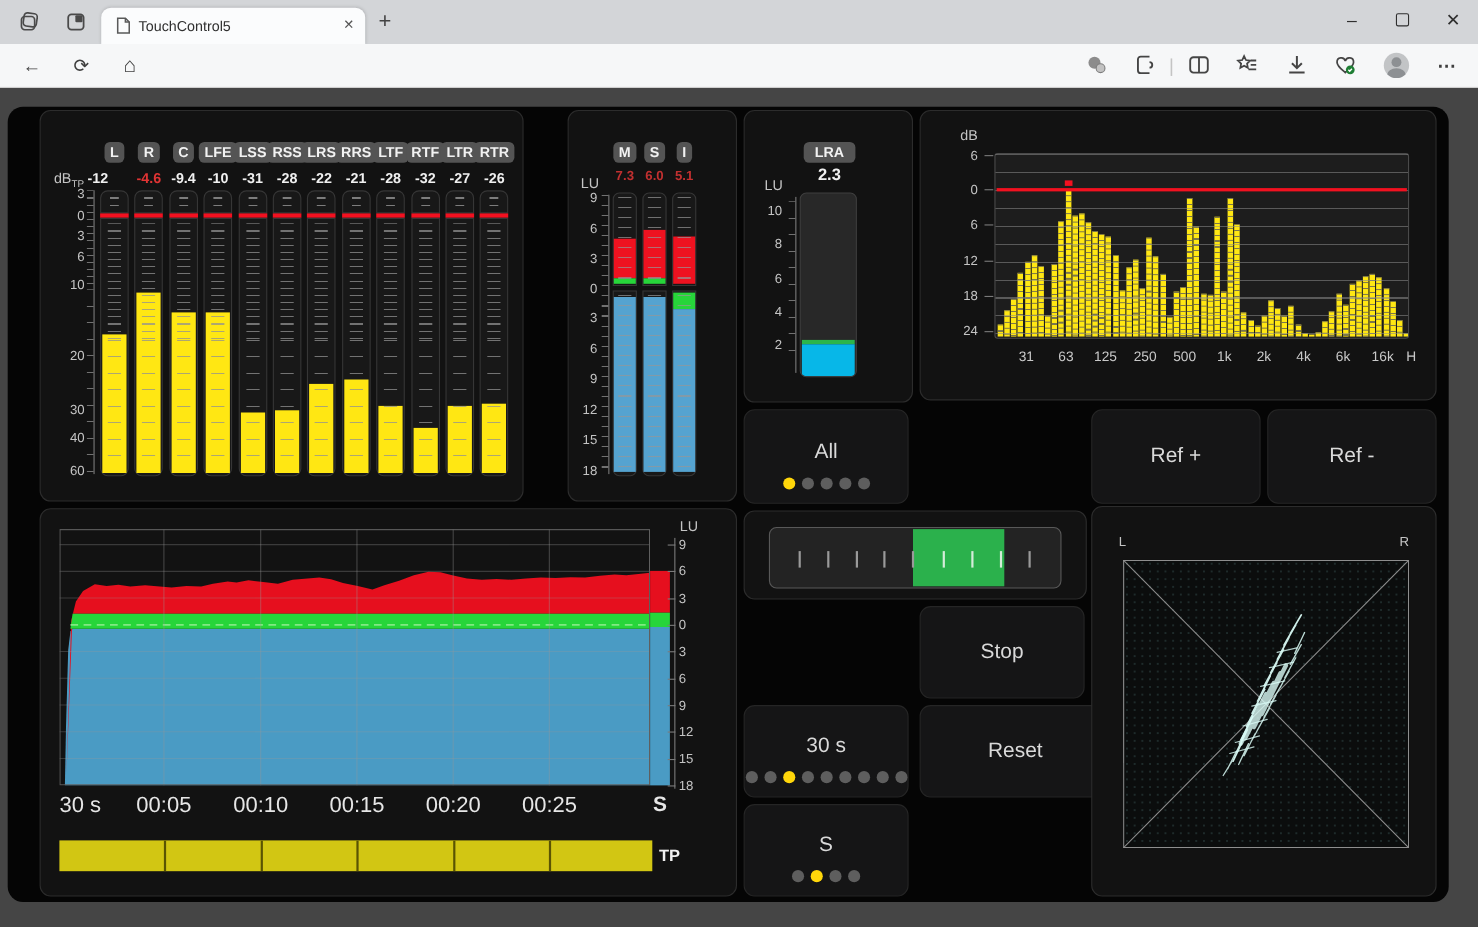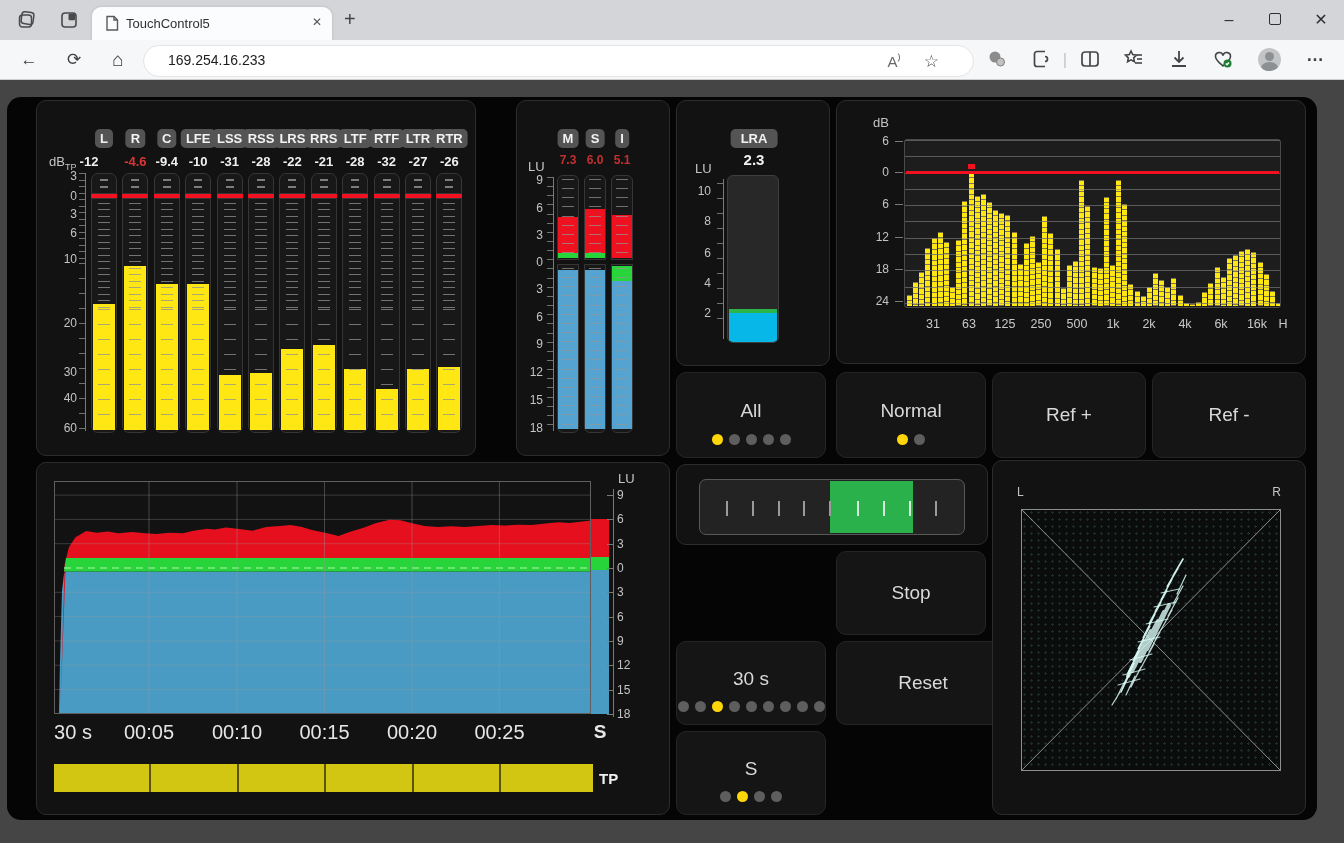--- a/index.html
+++ b/index.html
@@ -105,25 +105,20 @@
     <span class="newtab">+</span>
     <span class="winctl" style="left:1206px">–</span>
     <span class="winctl" style="left:1252px"><span class="maxbox"></span></span>
     <span class="winctl" style="left:1298px">✕</span>
   </div>
 
   <div class="toolbar">
     <span class="ticon" style="left:16px">←</span>
     <span class="ticon" style="left:61px">⟳</span>
     <span class="ticon" style="left:105px;font-size:19px">⌂</span>
-    <div class="omnibox">
-      <span class="url">169.254.16.233</span>
-      <span class="obicon" style="right:72px;color:#6a6a6a">A⁾</span>
-      <span class="obicon" style="right:34px;font-size:17px">☆</span>
-    </div>
     <span class="ticon" style="left:984px">
       <svg width="24" height="24" viewBox="0 0 24 24">
           <circle cx="10" cy="10" r="5.5" fill="#8c8c8c"></circle>
           <circle cx="15.5" cy="15" r="4" fill="#c2c2c2" stroke="#7e7e7e"></circle>
         </svg>
     </span>
     <span class="ticon" style="left:1028px">
       <svg width="24" height="24" viewBox="0 0 24 24" fill="none" stroke="#454545" stroke-width="1.7">
         <path d="M16 4.5 H8 a2.5 2.5 0 0 0 -2.5 2.5 v10 a2.5 2.5 0 0 0 2.5 2.5 h8"></path>
         <path d="M16 9.5 a2.5 2.5 0 0 1 0 5"></path>
@@ -537,27 +532,20 @@
       <div class="btn" id="btn-all" style="left:676px;top:372px;width:150px;height:86px">
           <span class="lbl">All</span>
           <div class="dotrow">
             <div class="dot on"></div>
             <div class="dot"></div>
             <div class="dot"></div>
             <div class="dot"></div>
             <div class="dot"></div>
           </div>
         </div>
-      <div class="btn" id="btn-normal" style="left:836px;top:372px;width:150px;height:86px">
-          <span class="lbl">Normal</span>
-          <div class="dotrow">
-            <div class="dot on"></div>
-            <div class="dot"></div>
-          </div>
-        </div>
       <div class="btn" style="left:992px;top:372px;width:154px;height:86px">
           <span>Ref +</span>
         </div>
       <div class="btn" style="left:1152px;top:372px;width:154px;height:86px">
           <span>Ref -</span>
         </div>
 
       <div class="panel" id="slider-panel" style="left:676px;top:464px;width:312px;height:81px">
         <div class="slider-track" id="slider-track">
           <div id="slider-green" style="position: absolute; top: 1px; bottom: 1px; z-index: 1; left: 130.416px; width: 82.896px; background: rgb(43, 177, 76);"></div>

